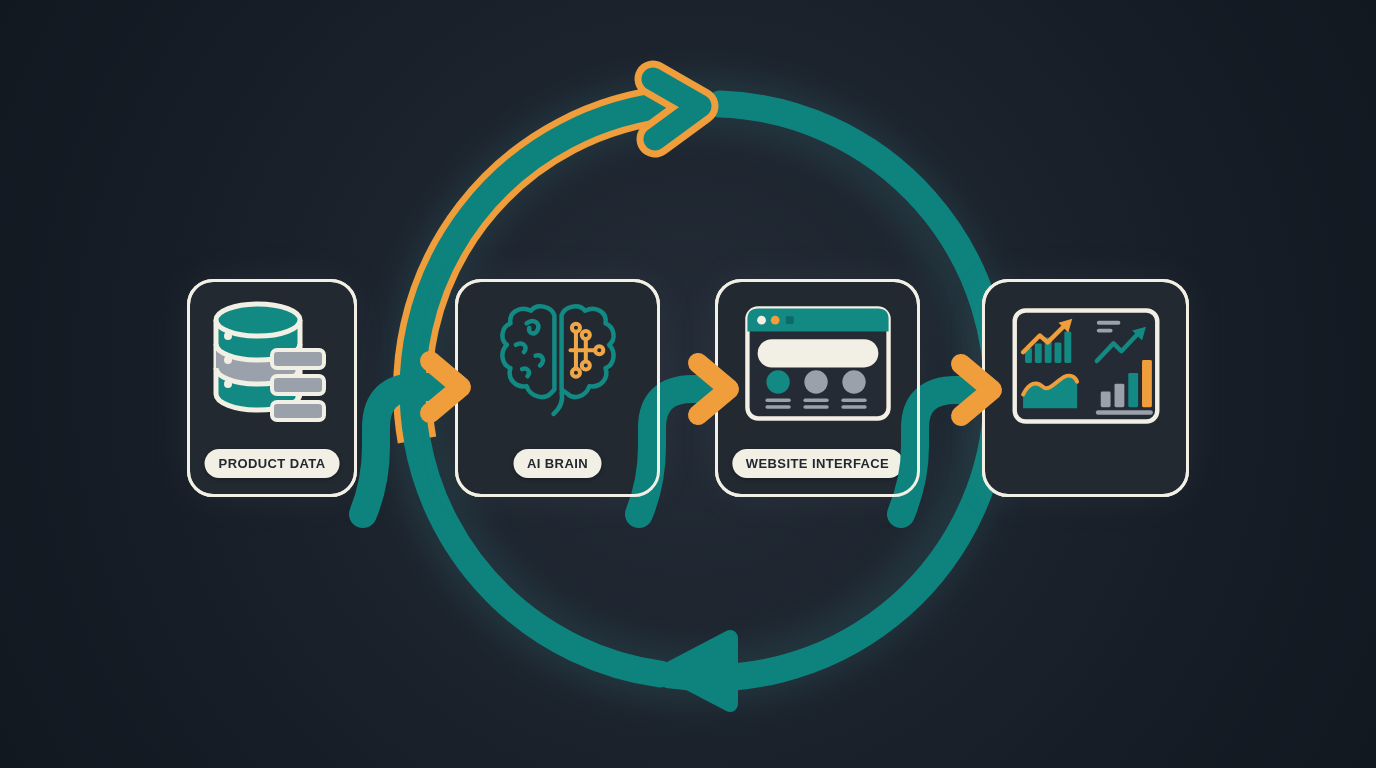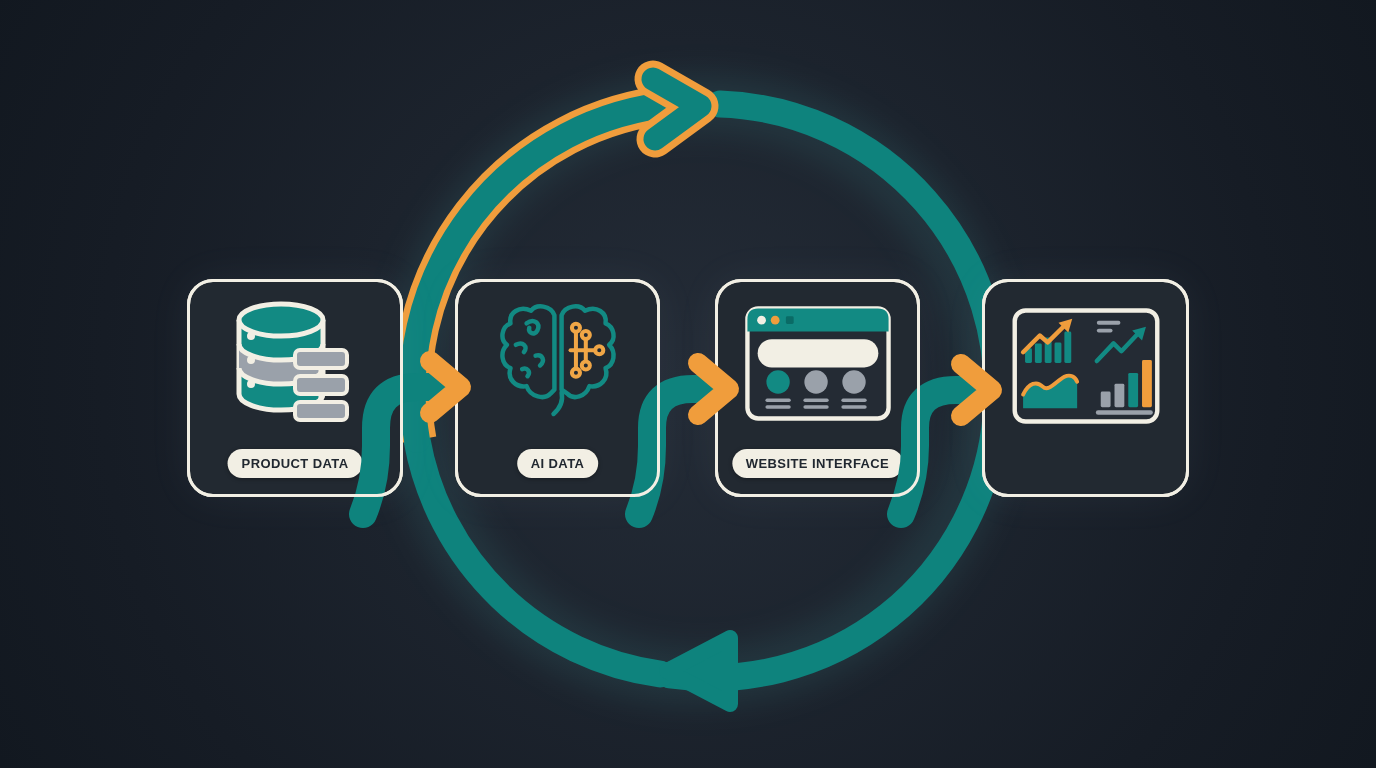--- a/index.html
+++ b/index.html
@@ -13,21 +13,21 @@
     position:absolute;top:279px;height:218px;
     background:#222931;border:3px solid #f2efe4;border-radius:26px;
     box-shadow:0 0 45px rgba(180,200,215,0.06);
     box-sizing:border-box;
   }
   .node-border{
     position:absolute;top:279px;height:218px;
     border:3px solid #f2efe4;border-radius:26px;
     box-sizing:border-box;background:transparent;
   }
-  #node-1,#border-1{left:187px;width:216px;}
+  #node-1,#border-1{left:187px;width:170px;}
   #node-2,#border-2{left:455px;width:205px;}
   #node-3,#border-3{left:715px;width:205px;text-align:right;}
   #node-4,#border-4{left:982px;width:207px;}
   .node-icon{position:absolute;left:50%;transform:translateX(-50%);}
   #icon-db{top:16px;}
   #icon-brain{top:18px;}
   #icon-browser{top:24px;}
   #icon-dash{top:26px;}
   .pill{
     position:absolute;bottom:16px;left:50%;transform:translateX(-50%);
@@ -97,21 +97,21 @@
         <path d="M 88 55 L 88 36"></path>
         <circle cx="88" cy="30" r="4.5"></circle>
         <path d="M 99 55 L 99 44"></path>
         <circle cx="99" cy="38" r="4.5"></circle>
         <path d="M 88 55 L 88 74"></path>
         <circle cx="88" cy="80" r="4.5"></circle>
         <path d="M 99 55 L 99 66"></path>
         <circle cx="99" cy="72" r="4.5"></circle>
       </g>
     </svg>
-    <div class="pill">AI DATA</div>
+    <div class="pill">AI BRAIN</div>
   </div>
 
   <div class="node" id="node-3">
     <svg class="node-icon" id="icon-browser" width="146" height="115" viewBox="0 0 150 118">
       <rect x="2.5" y="2.5" width="145" height="113" rx="11" fill="#242b34" stroke="#f2efe4" stroke-width="4.5"></rect>
       <path d="M 2.5 26 L 2.5 13.5 Q 2.5 2.5 13.5 2.5 L 136.5 2.5 Q 147.5 2.5 147.5 13.5 L 147.5 26 Z" fill="#128a83"></path>
       <path d="M 2.5 26 L 147.5 26" stroke="#f2efe4" stroke-width="0" fill="none"></path>
       <circle cx="17" cy="14.5" r="4.5" fill="#f2efe4"></circle>
       <circle cx="31" cy="14.5" r="4.5" fill="#f09d3c"></circle>
       <rect x="42" y="10.5" width="8" height="8" rx="1.5" fill="#0a6b66"></rect>

